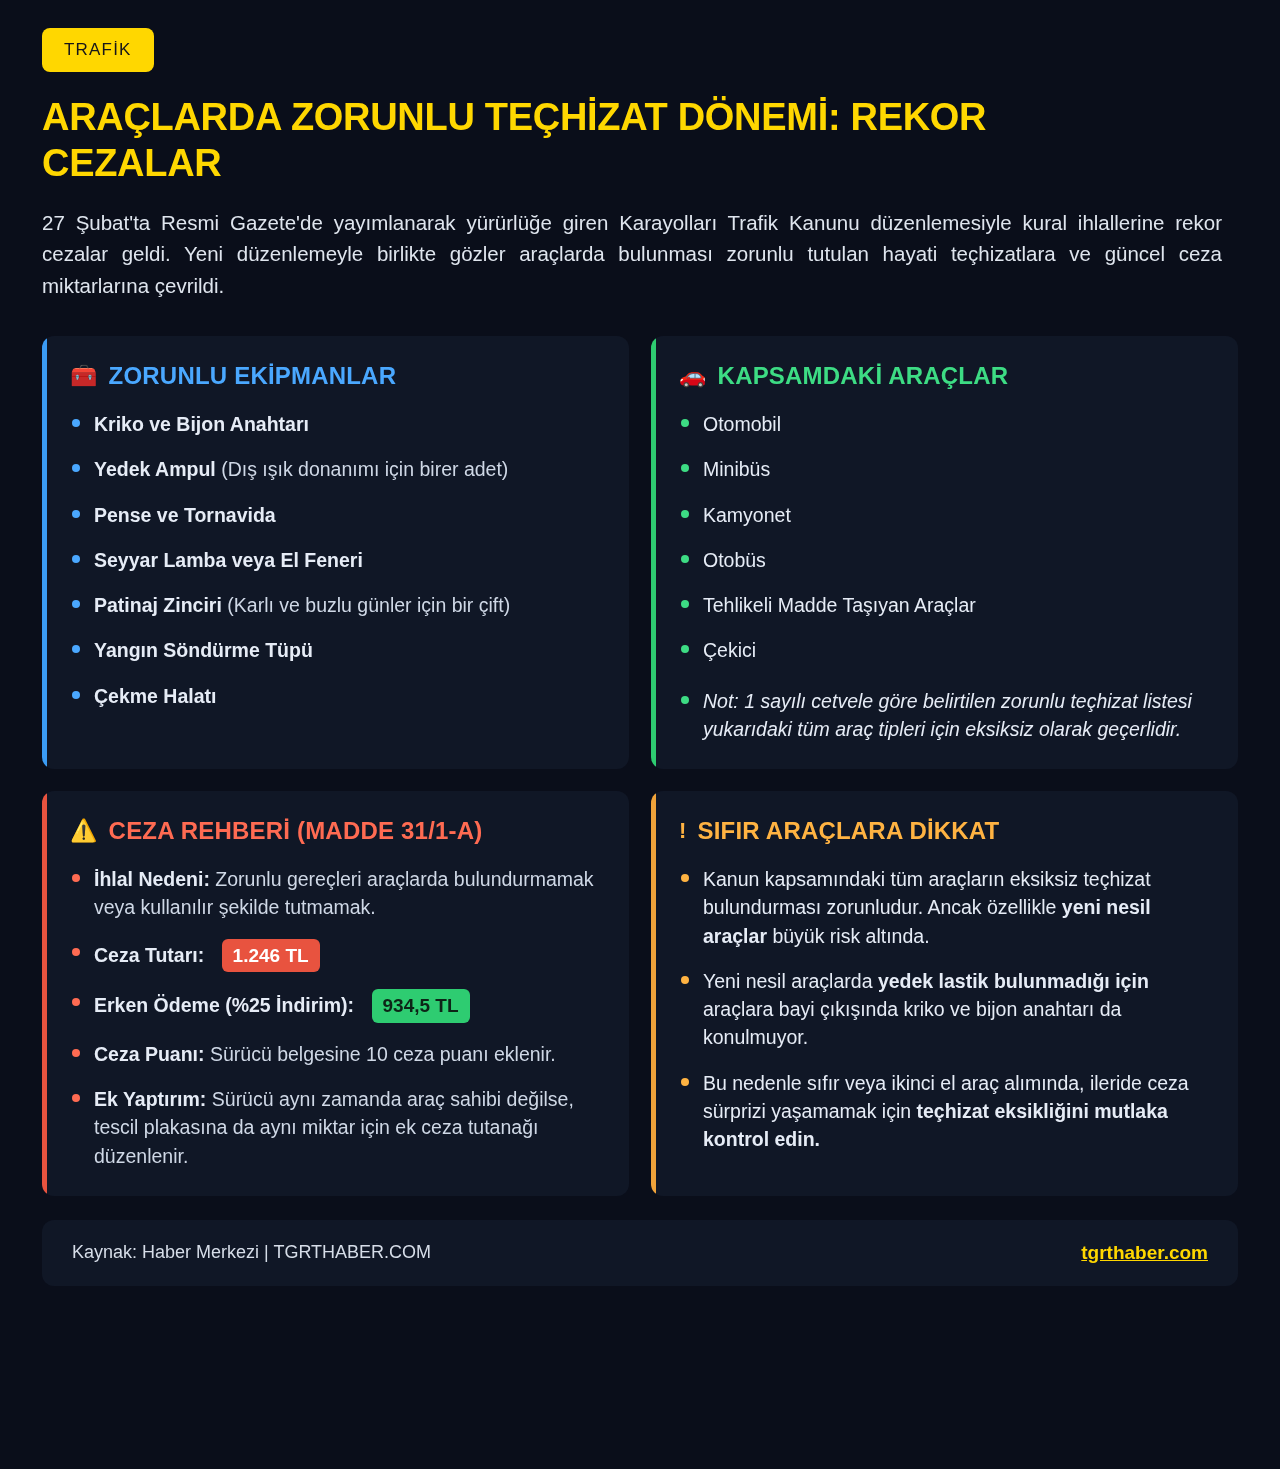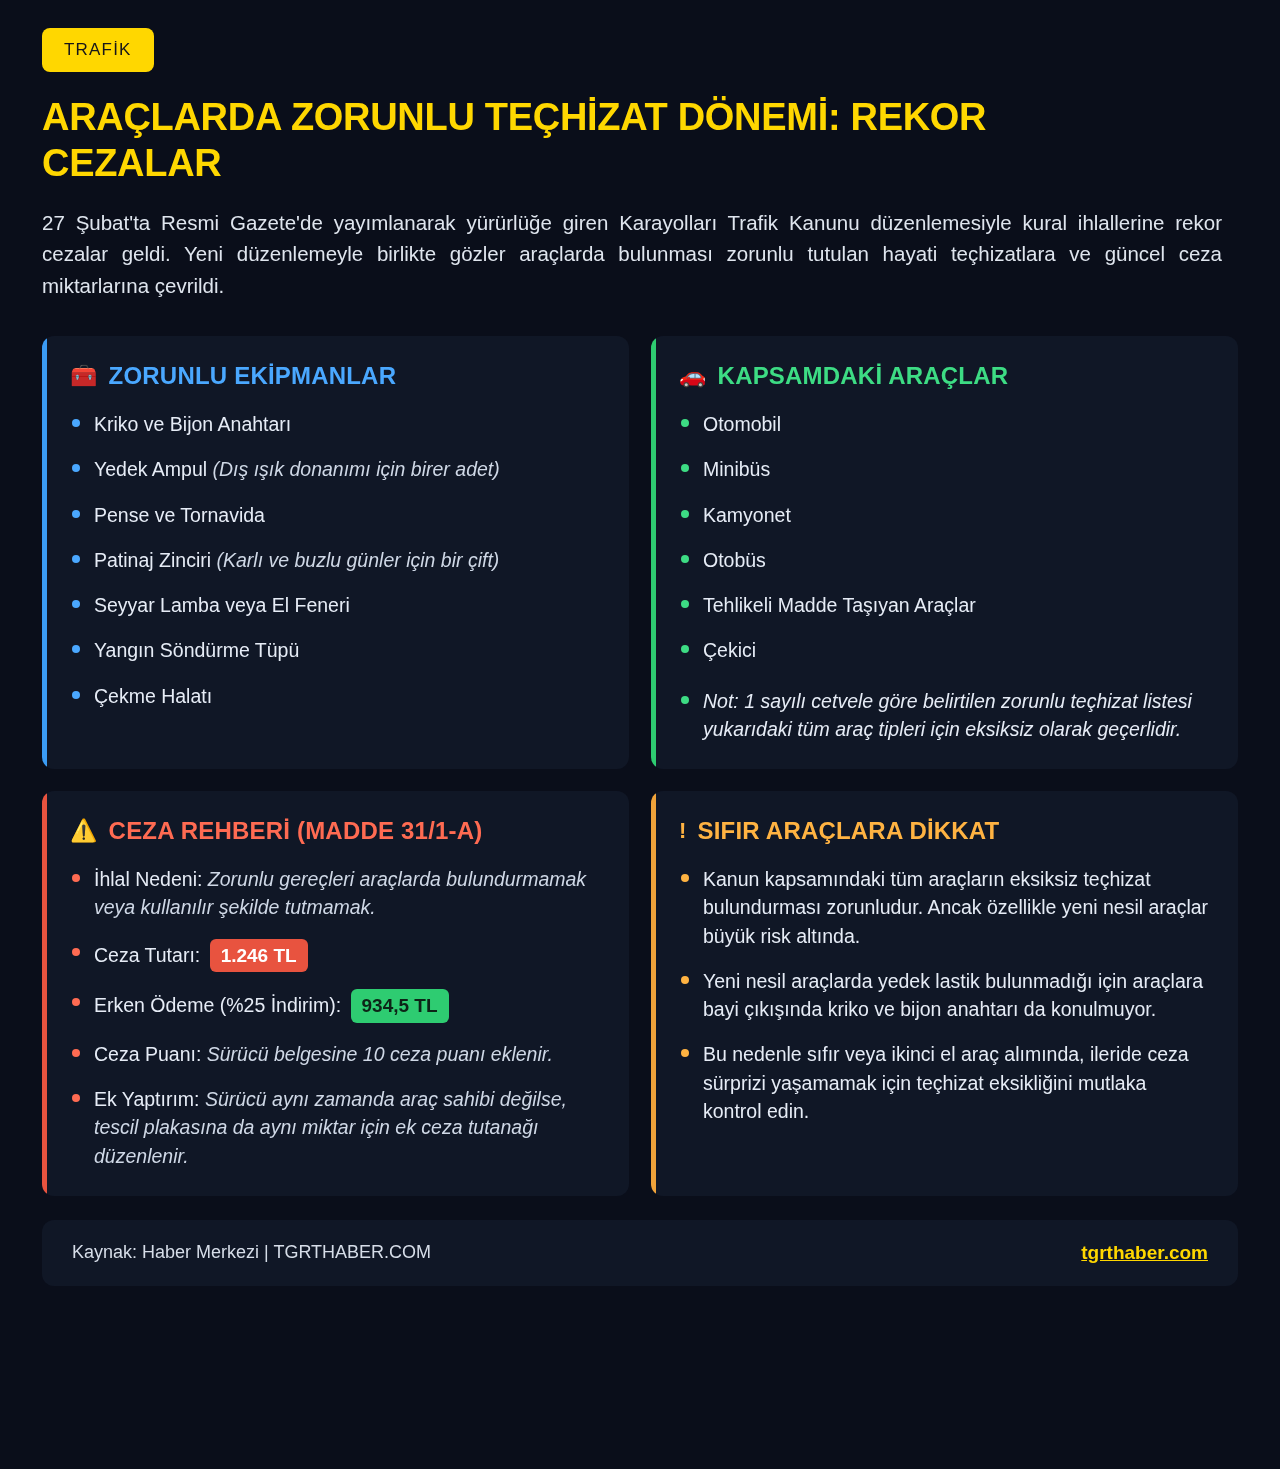--- a/index.html
+++ b/index.html
@@ -96,32 +96,32 @@
     position: absolute;
     left: 4px; top: 9px;
     width: 8px; height: 8px;
     border-radius: 50%;
   }
   .card.blue ul.list li::before   { background: #4aa8ff; }
   .card.green ul.list li::before  { background: #3ddc84; }
   .card.red ul.list li::before    { background: #ff6b52; }
   .card.orange ul.list li::before { background: #ffb342; }
 
-  .b { font-weight: normal; }
-  .muted { color: #cfd8e6; font-weight: normal; font-style: italic; }
+  .b { font-weight: bold; }
+  .muted { color: #cfd8e6; font-weight: normal; }
   .note { font-style: italic; color: #9fb0c4; font-size: 17.5px; line-height: 1.45; }
 
   .pill {
     display: inline-block;
     padding: 3px 11px;
     border-radius: 6px;
     font-weight: bold;
     font-size: 19px;
     color: #17161a;
-    margin-left: 4px;
+    margin-left: 12px;
   }
   .pill.red   { background: #e8533f; color: #fff; }
   .pill.green { background: #2ecc71; color: #0d2417; }
 
   .footer {
     margin-top: 24px;
     background: #101726;
     border-radius: 12px;
     padding: 22px 30px;
     display: flex;
@@ -148,22 +148,22 @@
 
     <section class="card blue">
       <div class="card-head">
         <span class="ico">🧰</span>
         <span>ZORUNLU EKİPMANLAR</span>
       </div>
       <ul class="list">
         <li><span class="b">Kriko ve Bijon Anahtarı</span><span class="muted"></span></li>
         <li><span class="b">Yedek Ampul</span><span class="muted"> (Dış ışık donanımı için birer adet)</span></li>
         <li><span class="b">Pense ve Tornavida</span><span class="muted"></span></li>
+        <li><span class="b">Seyyar Lamba veya El Feneri</span><span class="muted"></span></li>
         <li><span class="b">Patinaj Zinciri</span><span class="muted"> (Karlı ve buzlu günler için bir çift)</span></li>
-        <li><span class="b">Seyyar Lamba veya El Feneri</span><span class="muted"></span></li>
         <li><span class="b">Yangın Söndürme Tüpü</span><span class="muted"></span></li>
         <li><span class="b">Çekme Halatı</span><span class="muted"></span></li>
       </ul>
     </section>
 
     <section class="card green">
       <div class="card-head">
         <span class="ico">🚗</span>
         <span>KAPSAMDAKİ ARAÇLAR</span>
       </div>

